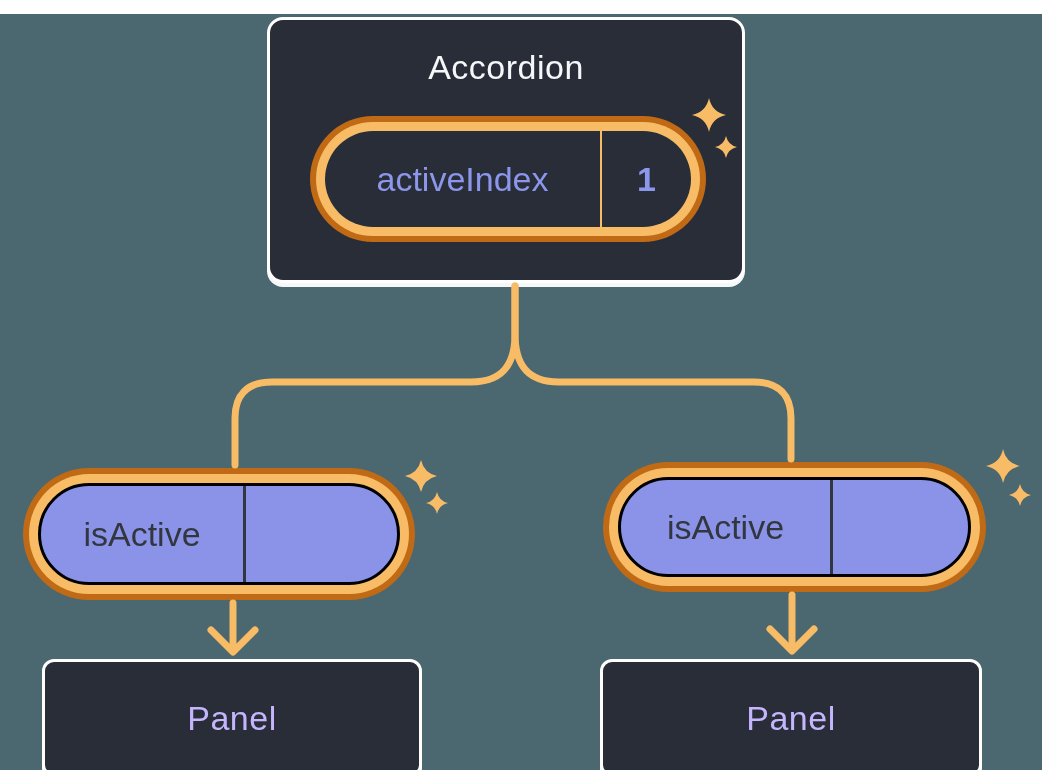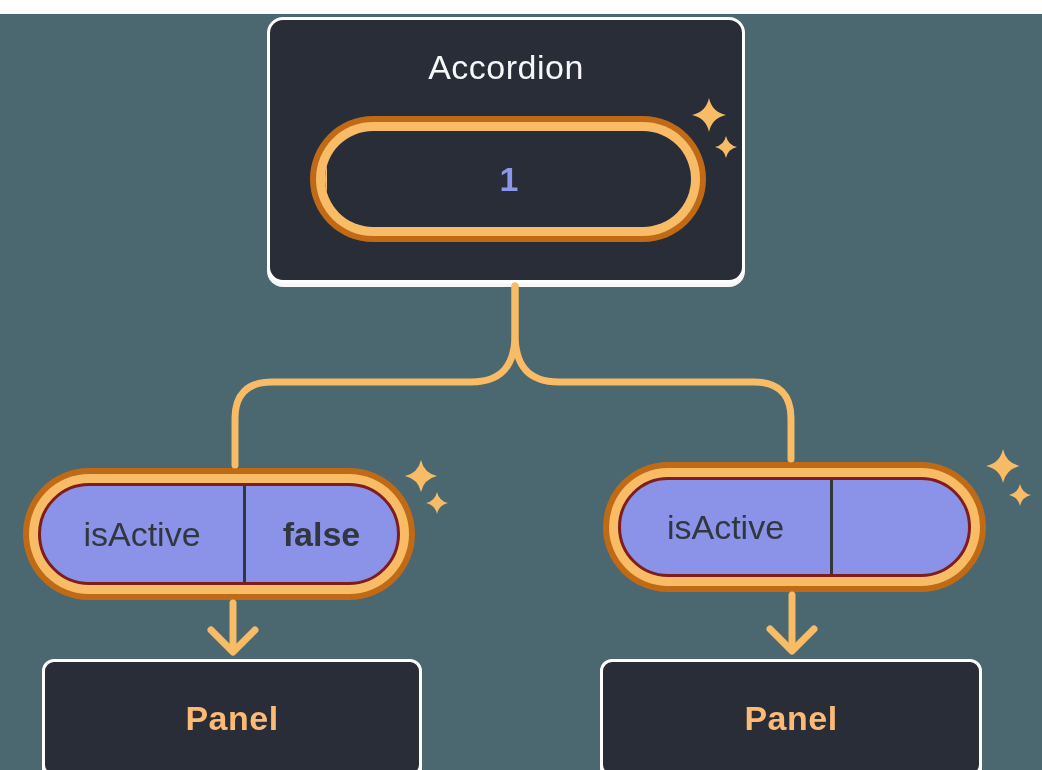--- a/index.html
+++ b/index.html
@@ -43,72 +43,72 @@
     box-sizing:border-box;
   }
   .pill-body{
     width:100%;height:100%;
     border-radius:999px;
     display:flex;align-items:stretch;
     overflow:hidden;
     box-sizing:border-box;
   }
   .pill-dark{background:#282D37;}
-  .pill-purple{background:#8B93E9;border:3px solid #7f1d1d;}
+  .pill-purple{background:#8B93E9;border:3px solid #000000;}
   .cell{
     display:flex;align-items:center;justify-content:center;
     font-size:34px;
   }
   .cell-label-dark{color:#8C96EA;width:275px;flex:none;}
   .cell-value-dark{color:#8C96EA;font-weight:700;flex:1;}
   .cell-label-purple{color:#32363F;flex:none;}
   .cell-value-purple{color:#32363F;font-weight:700;flex:1;}
   .divider-orange{width:2px;background:#F8BC66;flex:none;}
   .divider-dark{width:3px;background:#32363F;flex:none;}
   
   .panel-box{
     position:absolute;
     background:#282D37;
     border:3px solid #FFFFFF;
     border-radius:12px;
     box-shadow:0 4px 0 0 rgba(255,255,255,0.95);
     box-sizing:border-box;
     display:flex;align-items:center;justify-content:center;
   }
-  .panel-label{font-size:34px;color:#fdba74;font-weight:700;letter-spacing:0.5px;}
+  .panel-label{font-size:34px;color:#c4b5fd;font-weight:400;letter-spacing:0.5px;}
   
   .overlay{
     position:absolute;left:0;top:0;width:1042px;height:770px;
     pointer-events:none;
   }
 </style>
 </head>
 <body>
 
 <div class="canvas">
 
   <div class="node-box root-box">
     <div class="box-title">Accordion</div>
 
     <div class="ring-outer" style="left:40px;top:96px;width:396px;height:126px;">
       <div class="ring-inner">
         <div class="pill-body pill-dark">
+          <div class="cell cell-label-dark">activeIndex</div>
           <div class="divider-orange"></div>
           <div class="cell cell-value-dark">1</div>
         </div>
       </div>
     </div>
   </div>
 
   <div class="ring-outer" style="left:23px;top:454px;width:392px;height:132px;">
     <div class="ring-inner">
       <div class="pill-body pill-purple">
         <div class="cell cell-label-purple" style="width:202px;">isActive</div>
         <div class="divider-dark"></div>
-        <div class="cell cell-value-purple">false</div>
       </div>
     </div>
   </div>
 
   <div class="ring-outer" style="left:603px;top:448px;width:383px;height:130px;">
     <div class="ring-inner">
       <div class="pill-body pill-purple">
         <div class="cell cell-label-purple" style="width:209px;">isActive</div>
         <div class="divider-dark"></div>
       </div>

